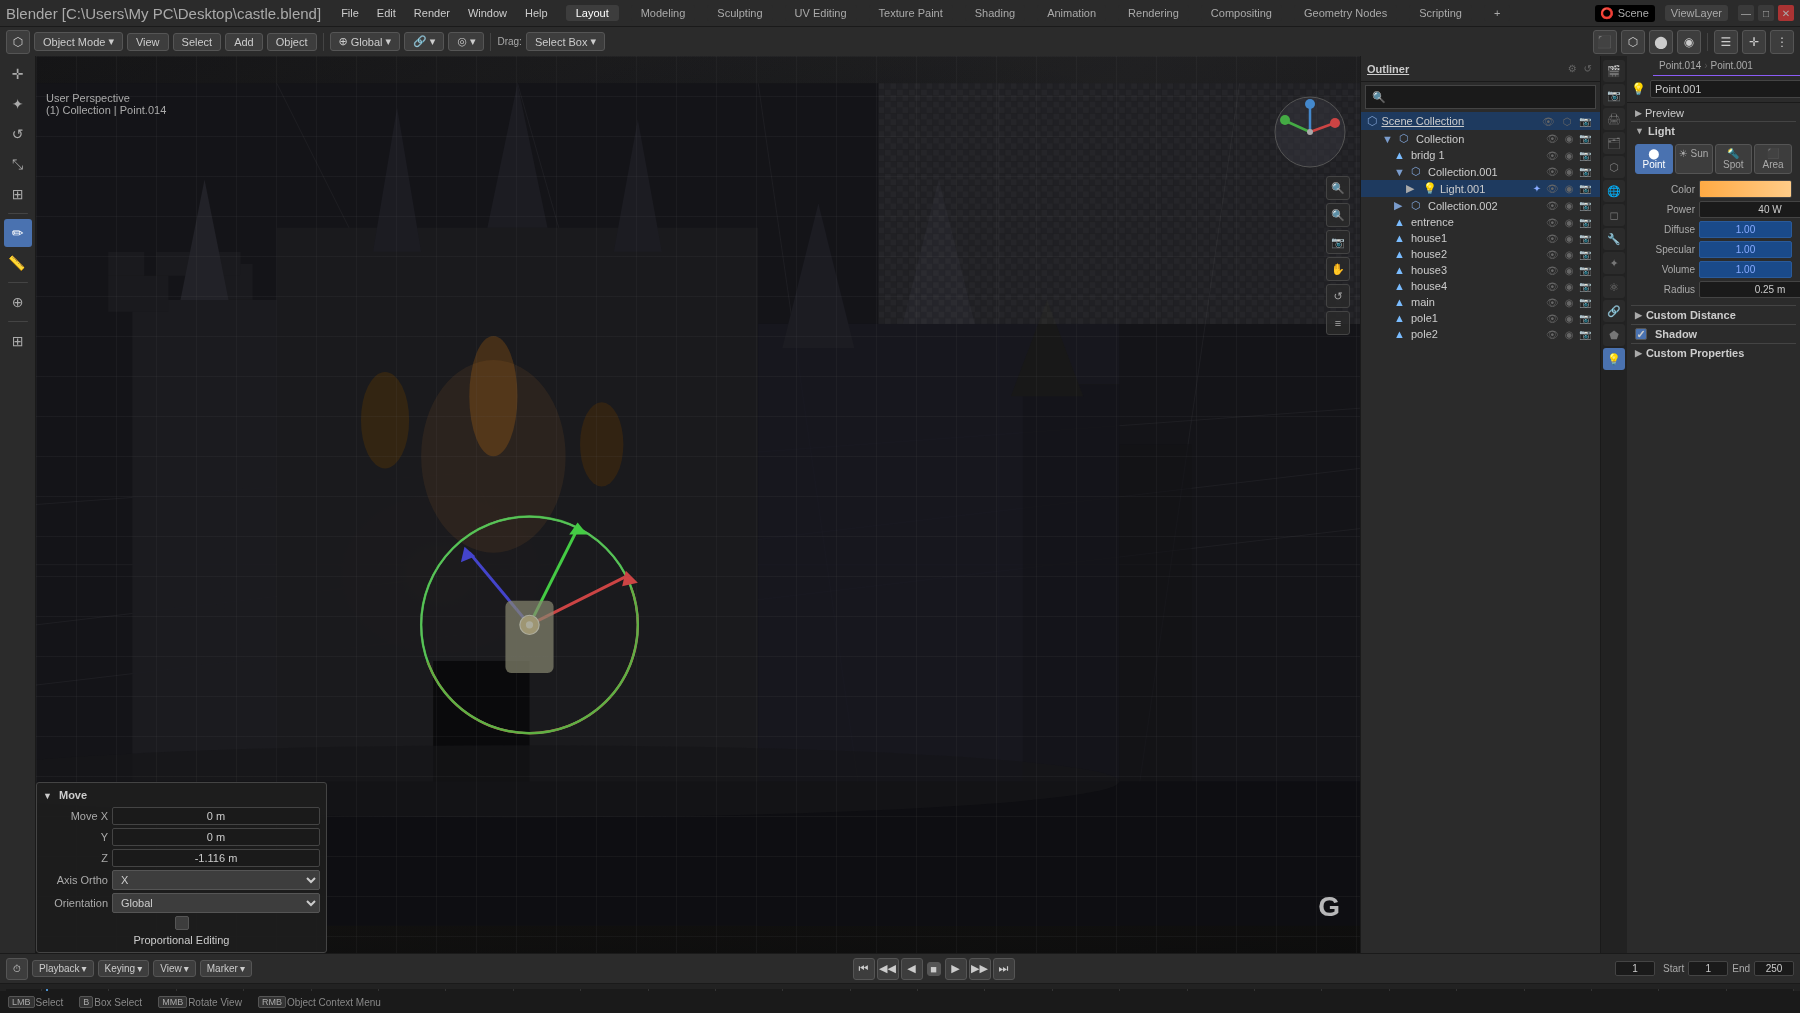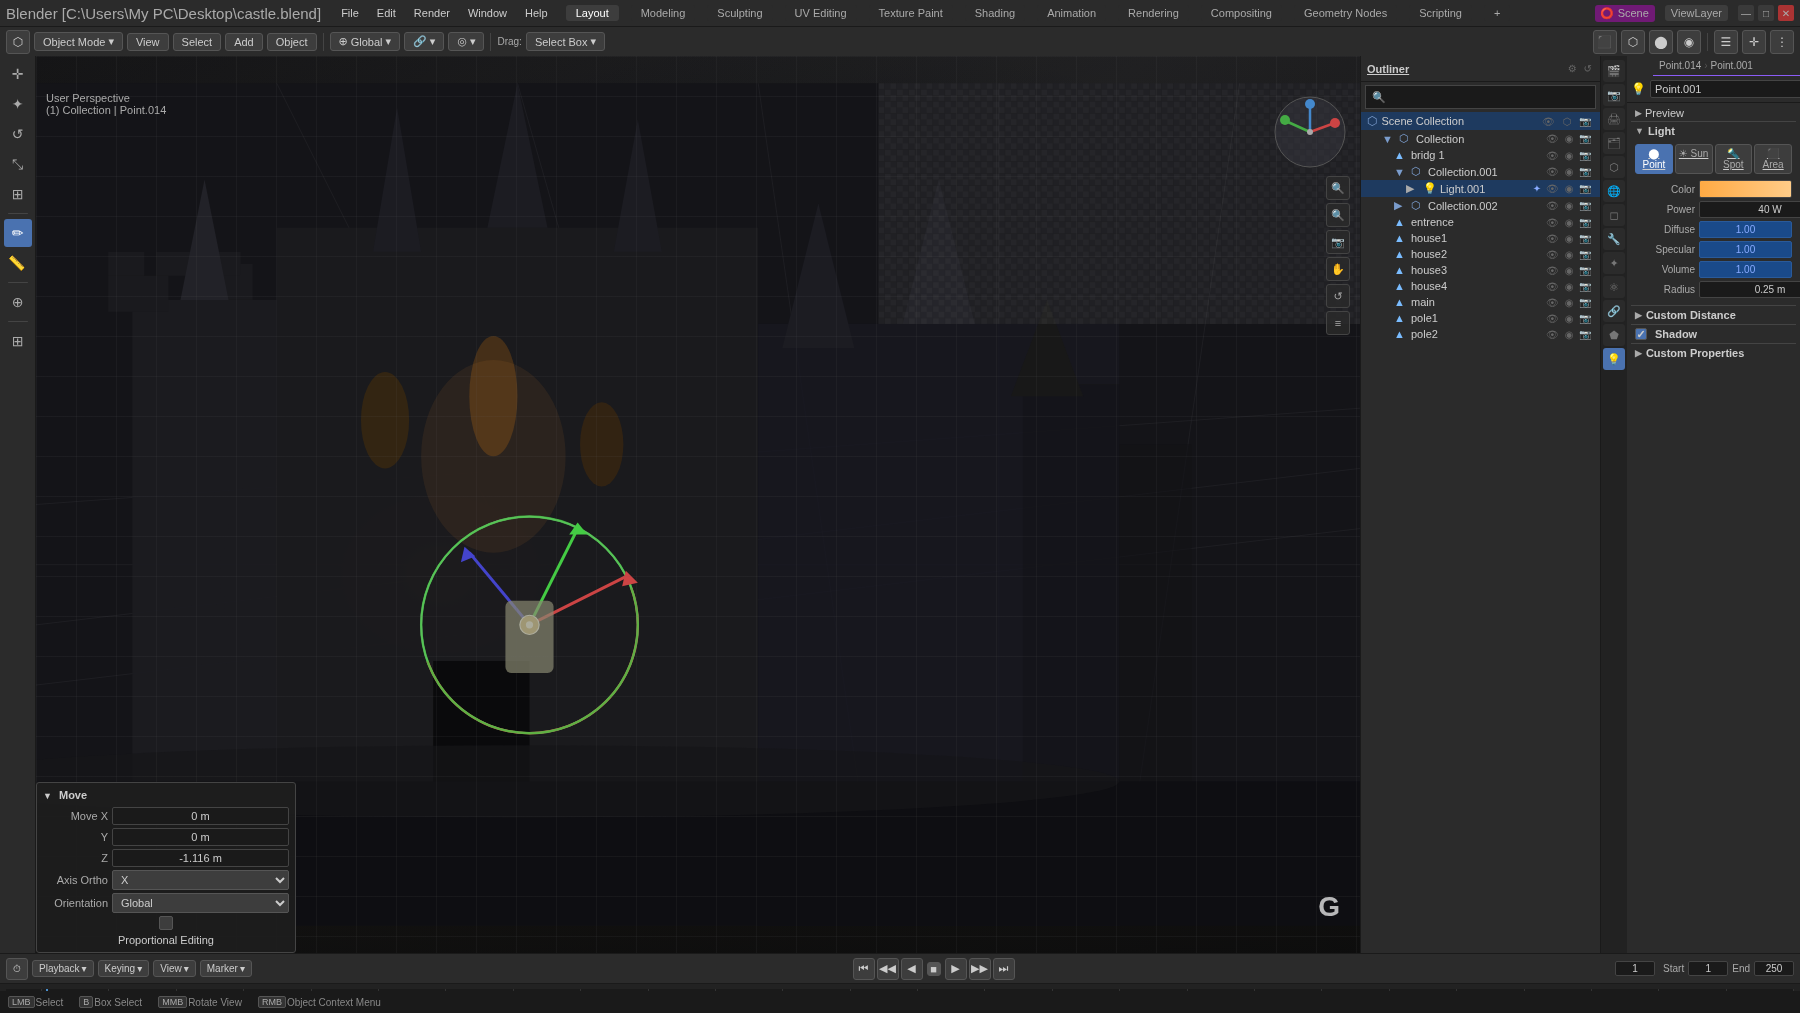--- a/index.html
+++ b/index.html
@@ -250,21 +250,21 @@
       font-weight: bold;
       opacity: 0.7;
       z-index: 10;
     }
 
     
     .move-panel {
       position: absolute;
       bottom: 0;
       left: 0;
-      width: 260px;
+      width: 291px;
       background: rgba(30,30,30,0.95);
       border: 1px solid #444;
       border-radius: 3px;
       padding: 6px;
       z-index: 20;
     }
     .move-panel-title {
       color: #ccc;
       font-size: 11px;
       margin-bottom: 6px;
@@ -492,21 +492,20 @@
     .section-arrow { color: #aaa; font-size: 9px; }
     .section-content {
       padding: 4px 4px;
     }
 
     
     .light-type-row {
       display: flex;
       gap: 2px;
       margin-bottom: 6px;
-      text-decoration: underline;
     }
     .light-type-btn {
       flex: 1;
       padding: 3px 2px;
       background: #3d3d3d;
       border: 1px solid #555;
       border-radius: 3px;
       color: #aaa;
       font-size: 10px;
       text-align: center;
@@ -768,21 +767,21 @@
     <div class="workspace-tab">Shading</div>
     <div class="workspace-tab">Animation</div>
     <div class="workspace-tab">Rendering</div>
     <div class="workspace-tab">Compositing</div>
     <div class="workspace-tab">Geometry Nodes</div>
     <div class="workspace-tab">Scripting</div>
     <div class="workspace-tab">+</div>
   </div>
   <div class="spacer"></div>
   <div class="right-controls">
-    <span style="cursor:pointer; padding: 2px 6px; background: #701a75; border-radius: 3px; font-size: 11px;">⭕ <span>Scene</span></span>
+    <span style="cursor:pointer; padding: 2px 6px; background: #000000; border-radius: 3px; font-size: 11px;">⭕ <span>Scene</span></span>
     <span style="cursor:pointer; padding: 2px 6px; background: #3d3d3d; border-radius: 3px; font-size: 11px; margin-left: 4px;"><span>ViewLayer</span></span>
   </div>
   <div class="window-controls">
     <div class="win-btn">—</div>
     <div class="win-btn">□</div>
     <div class="win-btn" style="background: #aa3333;">✕</div>
   </div>
 </div>
 
 <div class="toolbar">
@@ -1031,21 +1030,21 @@
       <div class="outliner-action-btn">↺</div>
     </div>
   </div>
 
   <div class="outliner-search-row">
     <input class="outliner-search" type="text" placeholder="🔍" style="">
   </div>
 
   <div class="scene-collection-row">
     <span class="scene-collection-icon">⬡</span>
-    <span style="font-size:11px; color:#ccc; flex:1;">Scene Collection</span>
+    <span style="font-size:11px; color:#ccc; flex:1;text-decoration:underline;">Scene Collection</span>
     <span class="outliner-action-btn">👁</span>
     <span class="outliner-action-btn">⬡</span>
     <span class="outliner-action-btn">📷</span>
   </div>
 
   <div class="outliner-list">
 
     <div class="outliner-item">
       <div class="outliner-indent"></div>
       <span class="outliner-icon collection-icon">▼</span>

